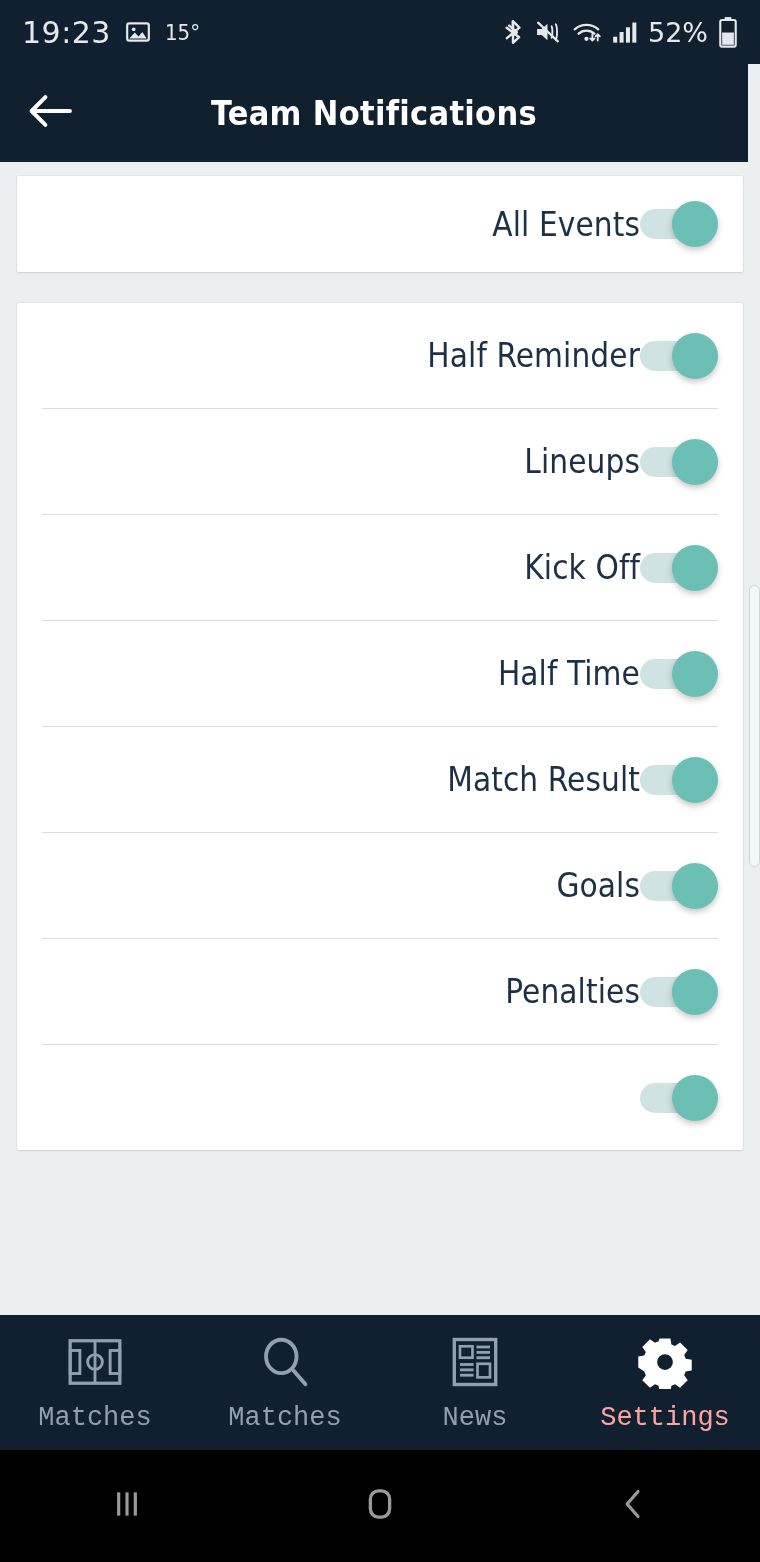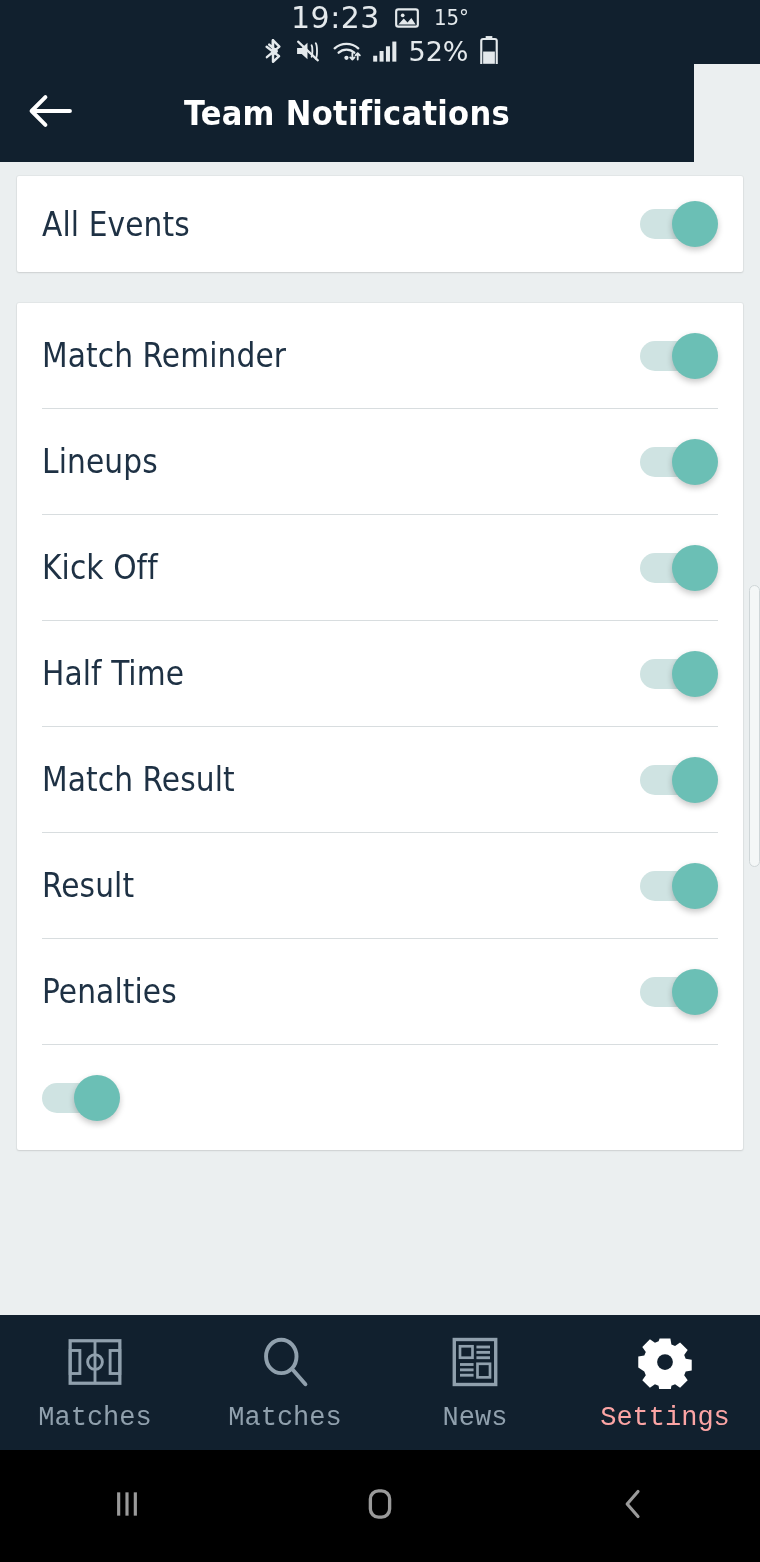--- a/index.html
+++ b/index.html
@@ -10,32 +10,31 @@
     overflow:hidden;
   }
   #phone { position:relative; width:760px; height:1562px; background:#ebeff0; }
 
   
   .statusbar {
     position:absolute; top:0; left:0; width:760px; height:64px;
     background:#11202e; color:#e4e9ec;
     display:flex; align-items:center; justify-content:space-between;
     padding:0 22px;
-    flex-direction:column;
   }
   .sb-left { display:flex; align-items:center; gap:14px; }
   .sb-right { display:flex; align-items:center; gap:10px; }
   .sb-time { font-size:30px; letter-spacing:.5px; font-family:"DejaVu Sans","Liberation Sans",sans-serif; }
   .sb-temp { font-size:22px; }
   .sb-pct  { font-size:27px; font-family:"DejaVu Sans","Liberation Sans",sans-serif; }
   .sb-ico  { display:inline-flex; align-items:center; }
 
   
   .appbar {
-    position:absolute; top:64px; left:0; width:694px; height:98px;
+    position:absolute; top:64px; left:0; width:748px; height:98px;
     background:#11202e; display:flex; align-items:center;
   }
   .back-btn {
     width:100px; height:98px; display:flex; align-items:center; justify-content:center;
     cursor:pointer;
   }
   .appbar-title {
     position:absolute; left:0; right:0; text-align:center;
     font-size:34px; font-weight:bold; color:#ffffff; letter-spacing:.3px;
     pointer-events:none;
@@ -46,21 +45,21 @@
 
   .card {
     position:absolute; left:17px; width:726px; background:#ffffff;
     border-radius:2px;
     box-shadow:0 1px 2px rgba(0,0,0,.10), 0 0 0 1px rgba(0,0,0,.03);
   }
   #card-all { top:14px; height:96px; }
   #card-list { top:141px; }
 
   .row {
-    position:relative; display:flex; align-items:center; justify-content:space-between;
+    position:relative; display:flex; align-items:center; justify-content:flex-end;
     height:105px; padding:0 25px 0 25px; cursor:pointer;
   }
   #card-all .row { height:96px; }
   .row-label { font-size:33px; color:#1e3144; letter-spacing:.1px; }
   .divider { height:1px; background:#d8dddf; margin:0 25px; }
 
   
   .toggle { position:relative; width:78px; height:46px; flex:none; cursor:pointer; }
   .tg-track {
     position:absolute; left:0; top:8px; width:62px; height:30px;
@@ -176,21 +175,21 @@
         <span class="row-label">All Events</span>
         <span class="toggle">
           <span class="tg-track"></span>
           <span class="tg-thumb"></span>
         </span>
       </div>
     </div>
 
     <div class="card" id="card-list">
         <div class="row">
-          <span class="row-label">Match Reminder</span>
+          <span class="row-label">Half Reminder</span>
           <span class="toggle">
             <span class="tg-track"></span>
             <span class="tg-thumb"></span>
           </span>
         </div>
         <div class="divider"></div>
         <div class="row">
           <span class="row-label">Lineups</span>
           <span class="toggle">
             <span class="tg-track"></span>
@@ -216,21 +215,21 @@
         <div class="divider"></div>
         <div class="row">
           <span class="row-label">Match Result</span>
           <span class="toggle">
             <span class="tg-track"></span>
             <span class="tg-thumb"></span>
           </span>
         </div>
         <div class="divider"></div>
         <div class="row">
-          <span class="row-label">Result</span>
+          <span class="row-label">Goals</span>
           <span class="toggle">
             <span class="tg-track"></span>
             <span class="tg-thumb"></span>
           </span>
         </div>
         <div class="divider"></div>
         <div class="row">
           <span class="row-label">Penalties</span>
           <span class="toggle">
             <span class="tg-track"></span>

